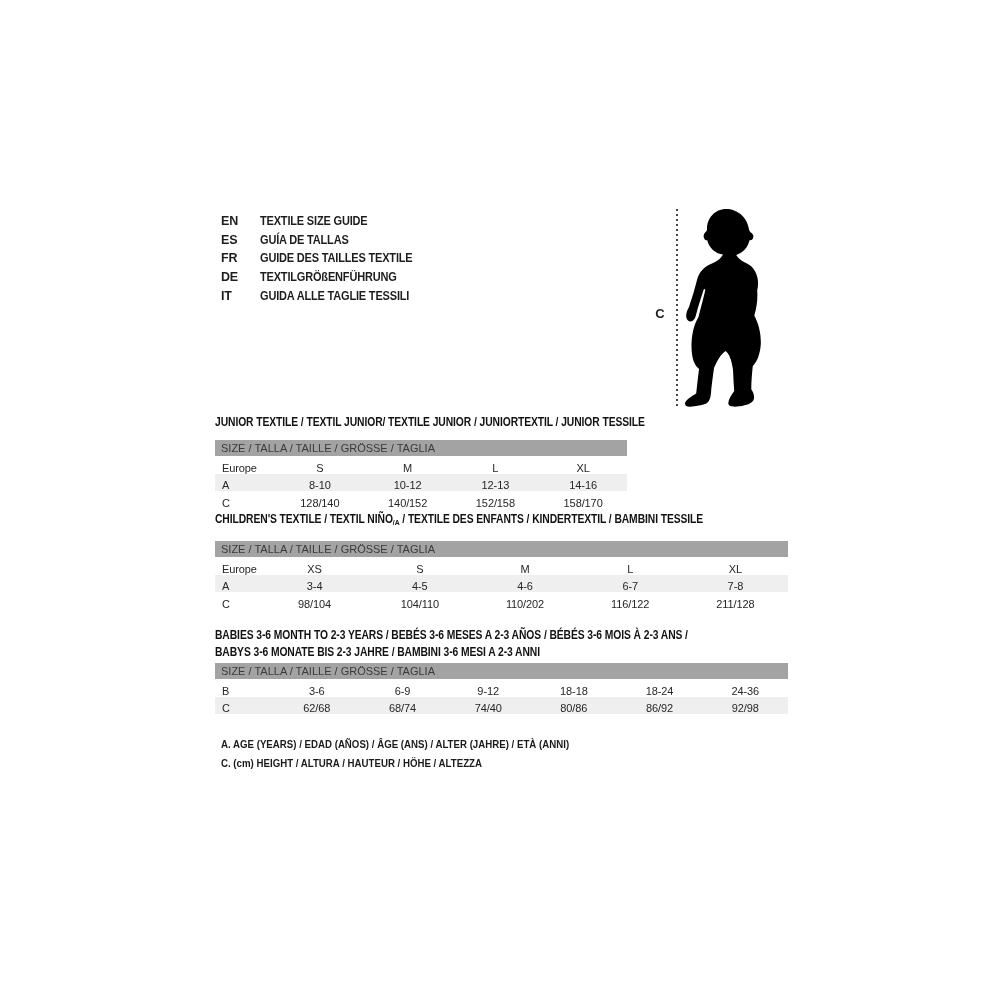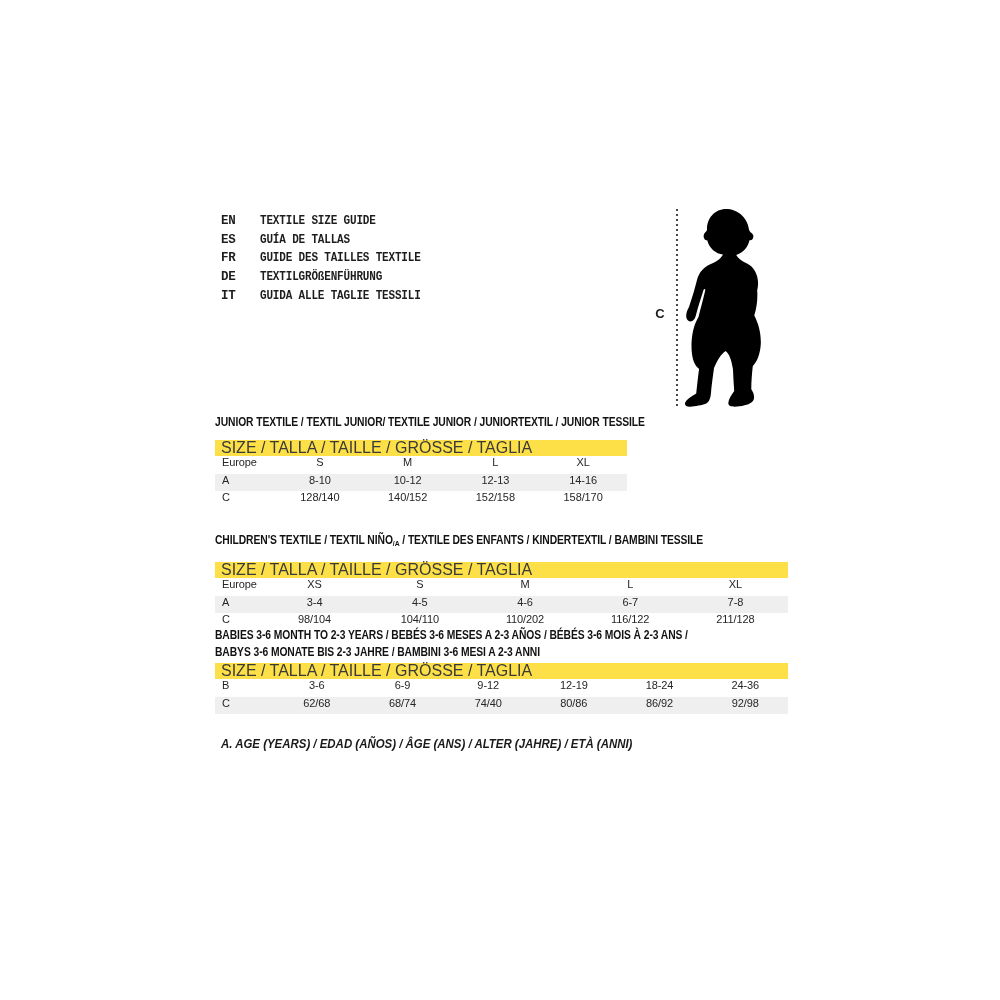--- a/index.html
+++ b/index.html
@@ -3,55 +3,55 @@
 <meta charset="utf-8">
 <style>
   html,body{margin:0;padding:0;background:#fff;}
   #canvas{
     position:relative;width:1000px;height:1000px;background:#ffffff;overflow:hidden;
     font-family:"Liberation Sans", sans-serif;color:#1d1d1d;
   }
   .cond{display:inline-block;transform:scaleX(0.88);transform-origin:0 50%;white-space:nowrap;}
 
   
-  .lang-block{position:absolute;left:221px;top:212px;font-family:Liberation Mono, monospace;}
+  .lang-block{position:absolute;left:221px;top:212px;}
   .lang-row{display:flex;line-height:18.7px;font-weight:bold;font-size:12.5px;letter-spacing:-0.2px;}
   .lang-code{width:39px;flex:0 0 39px;}
   .lang-label{white-space:nowrap;}
 
   
   .dotline{position:absolute;left:676px;top:209px;width:2px;height:199px;
     background:repeating-linear-gradient(to bottom,#474747 0 2px,transparent 2px 5px);}
   .c-label{position:absolute;left:651px;top:306px;width:18px;text-align:center;
     font-weight:bold;font-size:13px;}
   .toddler-svg{position:absolute;left:684px;top:208px;width:85px;height:200px;}
 
   
   .size-table{position:absolute;left:215px;}
   #t1{top:416px;width:412px;}
-  #t2{top:534px;width:573px;}
+  #t2{top:513px;width:573px;}
   #t3{top:627px;width:573px;}
   .t-title{font-weight:bold;font-size:12px;line-height:12px;color:#121212;
     transform:scaleX(0.86);transform-origin:0 0;white-space:nowrap;letter-spacing:-0.1px;}
   .t-title .t-sub{font-size:8px;vertical-align:-2px;}
   .t-title.two-line{line-height:17px;transform:scaleX(0.86);}
-  .size-bar{background:#fde047;height:16px;line-height:16px;padding-left:6px;
-    font-size:16px;color:#3a3a3a;margin-top:12px;}
+  .size-bar{background:#a3a3a3;height:16px;line-height:16px;padding-left:6px;
+    font-size:11px;color:#3a3a3a;margin-top:12px;}
   #t3 .size-bar{margin-top:2px;}
-  .t-row{display:flex;height:17.5px;align-items:flex-start;font-size:11px;color:#262626;letter-spacing:-0.1px;}
+  .t-row{display:flex;height:17.5px;align-items:flex-end;font-size:11px;color:#262626;letter-spacing:-0.1px;}
   .t-row.alt{background:#efefef;}
   .label-cell{padding-left:7px;flex:0 0 auto;}
   #t1 .label-cell{width:54px;}
   #t2 .label-cell{width:40px;}
   #t3 .label-cell{width:52px;}
   .data-cell{flex:1 1 0;text-align:center;}
 
   
   .notes{position:absolute;left:221px;top:735px;}
-  .note-line{font-weight:bold;font-size:13px;line-height:18.7px;color:#1a1a1a;font-style:italic;}
+  .note-line{font-weight:bold;font-size:11px;line-height:18.7px;color:#1a1a1a;}
 </style>
 </head>
 <body>
 
 <div id="canvas">
 
   <div class="lang-block">
     <div class="lang-row">
       <span class="lang-code">EN</span>
       <span class="lang-label cond">TEXTILE SIZE GUIDE</span>
@@ -156,32 +156,33 @@
       <div>BABYS 3-6 MONATE BIS 2-3 JAHRE / BAMBINI 3-6 MESI A 2-3 ANNI</div>
     </div>
     <div class="size-bar">
       <span>SIZE / TALLA / TAILLE / GRÖSSE / TAGLIA</span>
     </div>
     <div class="t-row">
       <div class="label-cell">B</div>
       <div class="data-cell">3-6</div>
       <div class="data-cell">6-9</div>
       <div class="data-cell">9-12</div>
-      <div class="data-cell">12-19</div>
+      <div class="data-cell">18-18</div>
       <div class="data-cell">18-24</div>
       <div class="data-cell">24-36</div>
     </div>
     <div class="t-row alt">
       <div class="label-cell">C</div>
       <div class="data-cell">62/68</div>
       <div class="data-cell">68/74</div>
       <div class="data-cell">74/40</div>
       <div class="data-cell">80/86</div>
       <div class="data-cell">86/92</div>
       <div class="data-cell">92/98</div>
     </div>
   </div>
 
   <div class="notes">
     <div class="note-line"><span class="cond">A. AGE (YEARS) / EDAD (AÑOS) / ÂGE (ANS) / ALTER (JAHRE) / ETÀ (ANNI)</span></div>
+    <div class="note-line"><span class="cond">C. (cm) HEIGHT / ALTURA / HAUTEUR / HÖHE / ALTEZZA</span></div>
   </div>
 
 </div>
 
 </body></html>

